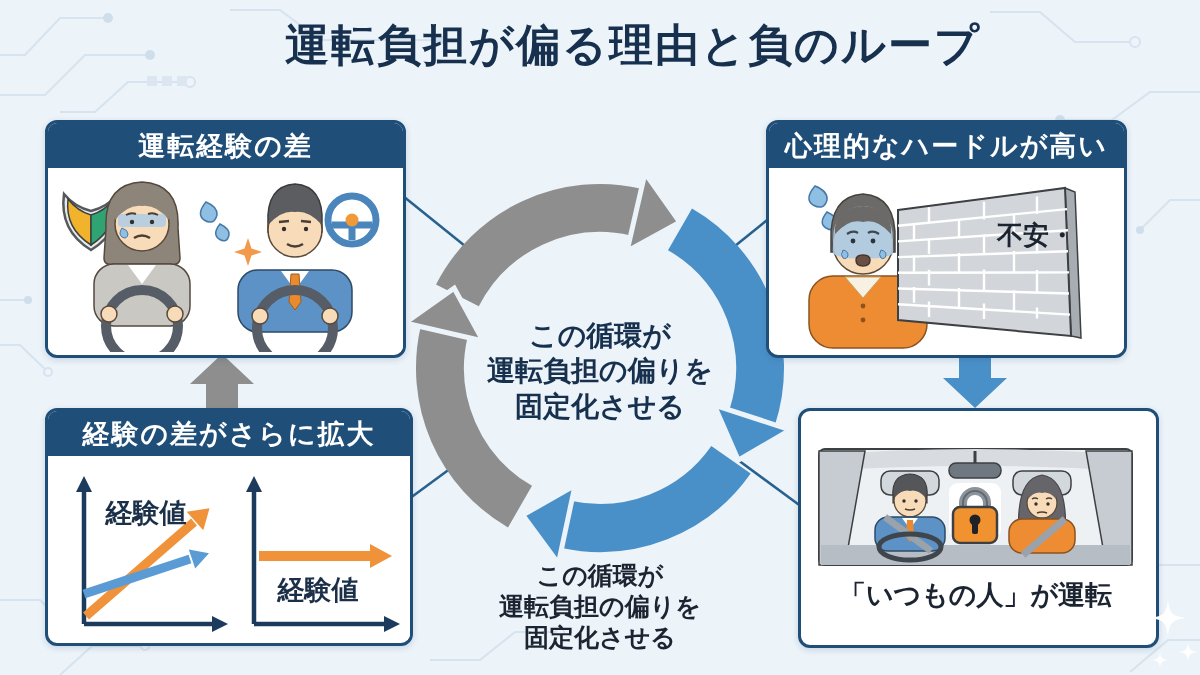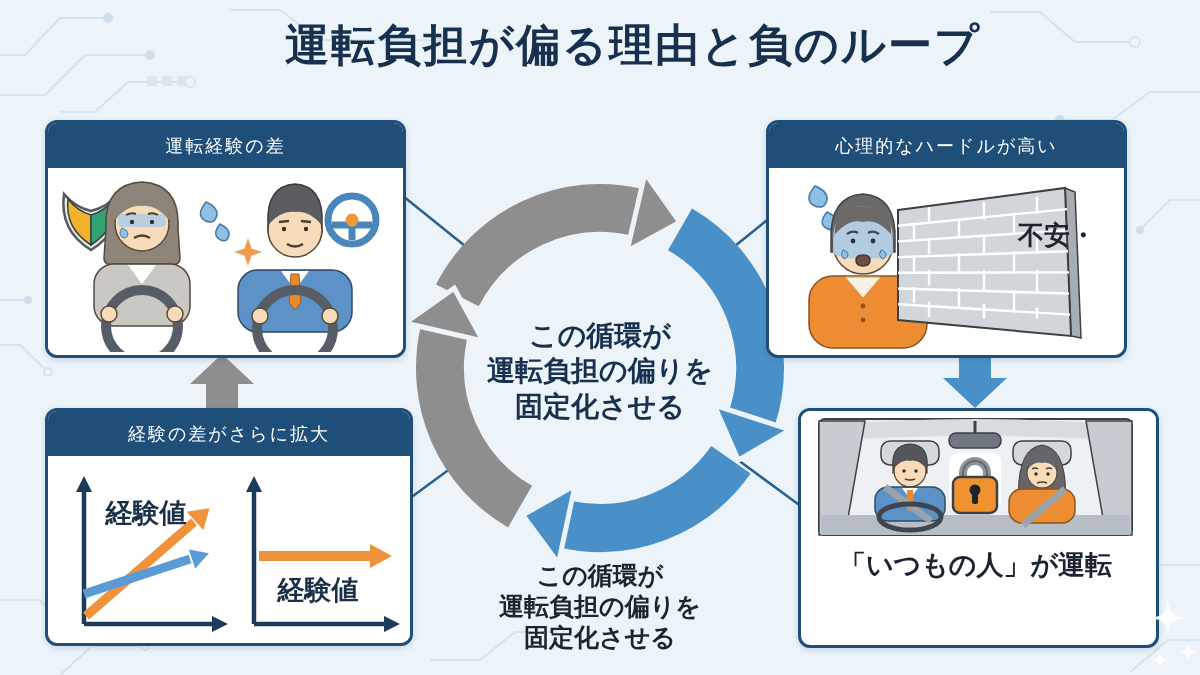--- a/index.html
+++ b/index.html
@@ -28,25 +28,25 @@
     border-radius:12px;overflow:hidden;z-index:4;
     box-shadow:0 2px 6px rgba(31,78,121,0.18);
   }
   .card-tl{left:45px;top:120px;width:355px;height:232px;}
   .card-tr{left:766px;top:120px;width:355px;height:232px;}
   .card-bl{left:45px;top:408px;width:362px;height:232px;}
   .card-br{left:798px;top:408px;width:355px;height:234px;}
   .card-header{
     height:45px;background:#1f4e79;color:#ffffff;
     display:flex;align-items:center;justify-content:center;
-    font-size:18px;font-weight:normal;letter-spacing:2px;
+    font-size:27px;font-weight:bold;letter-spacing:2px;
   }
   .card-body{position:relative;background:#ffffff;}
   .anxiety-caption{
-    position:absolute;left:228px;top:52px;width:120px;text-align:center;
+    position:absolute;left:228px;top:52px;width:120px;text-align:left;
     font-size:26px;font-weight:bold;color:#1b2430;line-height:1.22;
   }
   .usual-driver-caption{
     position:absolute;left:0;top:136px;width:349px;text-align:center;
     font-size:27px;font-weight:bold;color:#1b2430;
   }
   .sparkles{position:absolute;left:1130px;top:600px;z-index:5;}
 </style>
 </head>
 <body>
@@ -283,21 +283,21 @@
           <polygon points="344,168 328,160 328,176" fill="#1b3a5c"></polygon>
           <line x1="203" y1="100" x2="316" y2="100" stroke="#f0923a" stroke-width="10"></line>
           <polygon points="336,100 314,88 314,112" fill="#f0923a"></polygon>
           <text x="262" y="143" text-anchor="middle" font-size="27" font-weight="bold" fill="#1b3048">経験値</text>
         </g>
       </svg>
     </div>
   </div>
 
   <div class="card card-br">
-    <div class="card-body" style="height:186px;">
+    <div class="card-body" style="height:186px;margin-top:30px;">
       <svg width="349" height="186" viewBox="0 0 349 186">
         <g>
           <rect x="18" y="8" width="313" height="116" rx="6" fill="#eef1f4" stroke="#3c4043" stroke-width="2"></rect>
           <path d="M18,14 Q174,2 331,14 L331,30 Q174,20 18,30 Z" fill="#d8dce0"></path>
           <polygon points="18,10 64,10 44,124 18,124" fill="#c6ccd2" stroke="#3c4043" stroke-width="1.5"></polygon>
           <polygon points="331,10 285,10 305,124 331,124" fill="#c6ccd2" stroke="#3c4043" stroke-width="1.5"></polygon>
           <rect x="20" y="104" width="309" height="20" fill="#b6bdc4"></rect>
 
           <g>
             <line x1="174" y1="10" x2="174" y2="24" stroke="#3c4043" stroke-width="3"></line>

